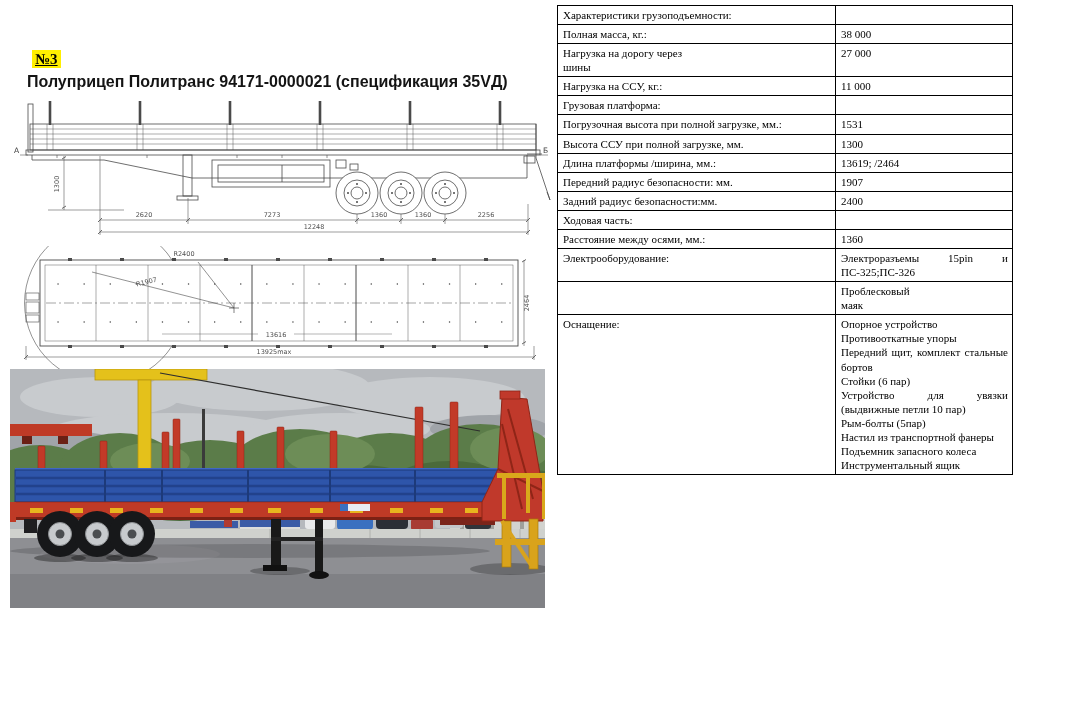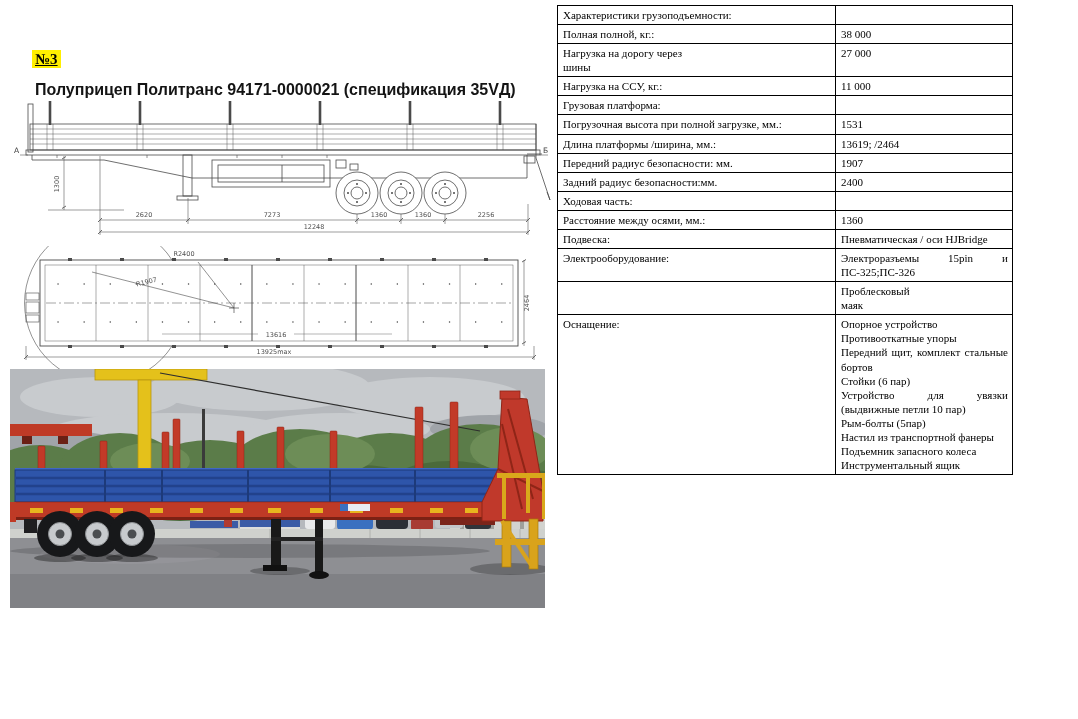--- a/index.html
+++ b/index.html
@@ -1,20 +1,20 @@
 <!DOCTYPE html>
 <html><head>
 <meta charset="utf-8">
 <style>
   html,body{margin:0;padding:0;background:#fff}
   .page{position:relative;width:1078px;height:719px;background:#fff;overflow:hidden;
         font-family:"Liberation Serif",serif;color:#000}
   .badge{position:absolute;left:32px;top:50px;font-size:15px;font-weight:bold;
          background:#ffef00;text-decoration:underline;padding:0 3px;line-height:18px}
-  .title{position:absolute;left:27px;top:73px;margin:8px;width:530px;
+  .title{position:absolute;left:27px;top:73px;margin:0;width:530px;
          font-family:"Liberation Sans",sans-serif;font-size:16px;font-weight:bold;color:#141414}
   .dwg{position:absolute;left:12px}
   .dwg.side{top:98px}
   .dwg.top{top:246px}
   .photo{position:absolute;left:10px;top:369px;width:535px;height:239px}
   svg text.dt{font-family:"DejaVu Sans",sans-serif;font-size:6.5px;fill:#4f4f4f}
   svg text.dl{font-family:"DejaVu Sans",sans-serif;font-size:7.5px;fill:#3f3f3f}
   .spec{position:absolute;left:557px;top:5px;width:456px;border-collapse:collapse;
         font-size:11px;line-height:1.28;table-layout:fixed}
   .spec td{border:1px solid #000;padding:2px 4px 2px 5px;vertical-align:top;white-space:pre-line}
@@ -281,63 +281,63 @@
     </g>
   </svg>
 
   <table class="spec">
     <tbody>
       <tr>
           <td class="lbl">Характеристики грузоподъемности:</td>
           <td></td>
         </tr>
       <tr>
-          <td class="lbl">Полная полной, кг.:</td>
+          <td class="lbl">Полная масса, кг.:</td>
           <td>38 000</td>
         </tr>
       <tr>
           <td class="lbl">Нагрузка на дорогу через
 шины</td>
           <td>27 000</td>
         </tr>
       <tr>
           <td class="lbl">Нагрузка на ССУ, кг.:</td>
           <td>11 000</td>
         </tr>
       <tr>
           <td class="lbl">Грузовая платформа:</td>
           <td></td>
         </tr>
       <tr>
           <td class="lbl">Погрузочная высота при полной загрузке, мм.:</td>
           <td>1531</td>
         </tr>
       <tr>
+          <td class="lbl">Высота ССУ при полной загрузке, мм.</td>
+          <td>1300</td>
+        </tr>
+      <tr>
           <td class="lbl">Длина платформы /ширина, мм.:</td>
           <td>13619; /2464</td>
         </tr>
       <tr>
           <td class="lbl">Передний радиус безопасности: мм.</td>
           <td>1907</td>
         </tr>
       <tr>
           <td class="lbl">Задний радиус безопасности:мм.</td>
           <td>2400</td>
         </tr>
       <tr>
           <td class="lbl">Ходовая часть:</td>
           <td></td>
         </tr>
       <tr>
           <td class="lbl">Расстояние между осями, мм.:</td>
           <td>1360</td>
-        </tr>
-      <tr>
-          <td class="lbl">Подвеска:</td>
-          <td>Пневматическая / оси HJBridge</td>
         </tr>
       <tr>
           <td class="lbl">Электрооборудование:</td>
           <td class="just">Электроразъемы 15pin и ПС-325;ПС-326</td>
         </tr>
       <tr>
           <td class="lbl"></td>
           <td>Проблесковый
 маяк</td>
         </tr>

